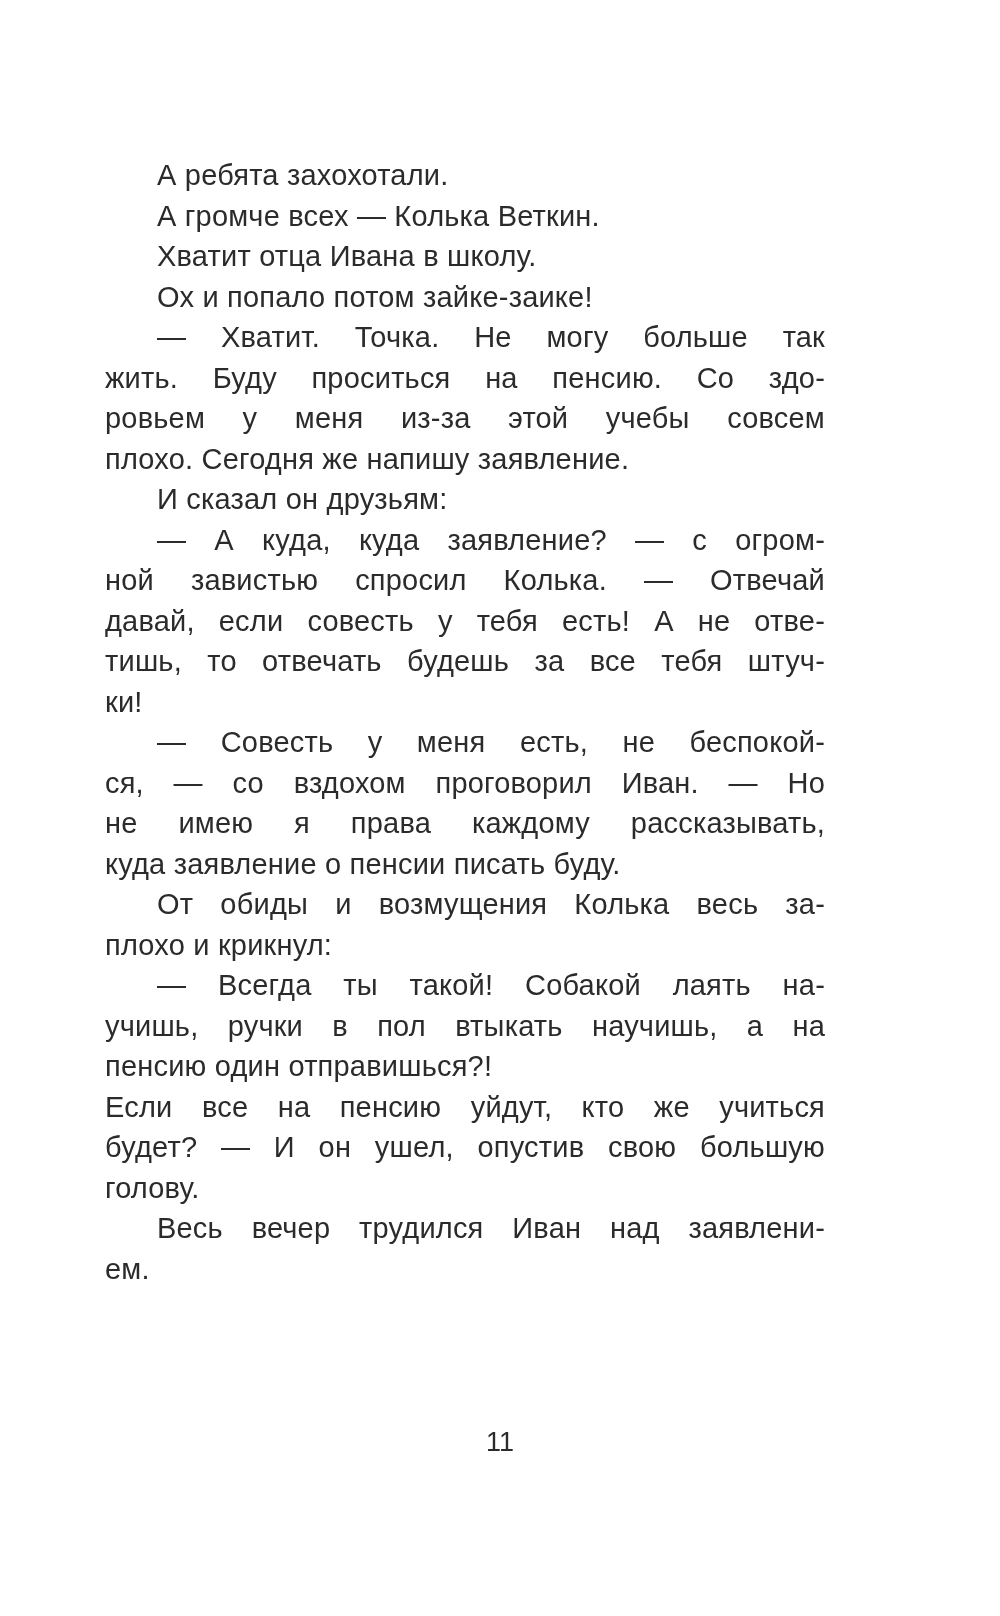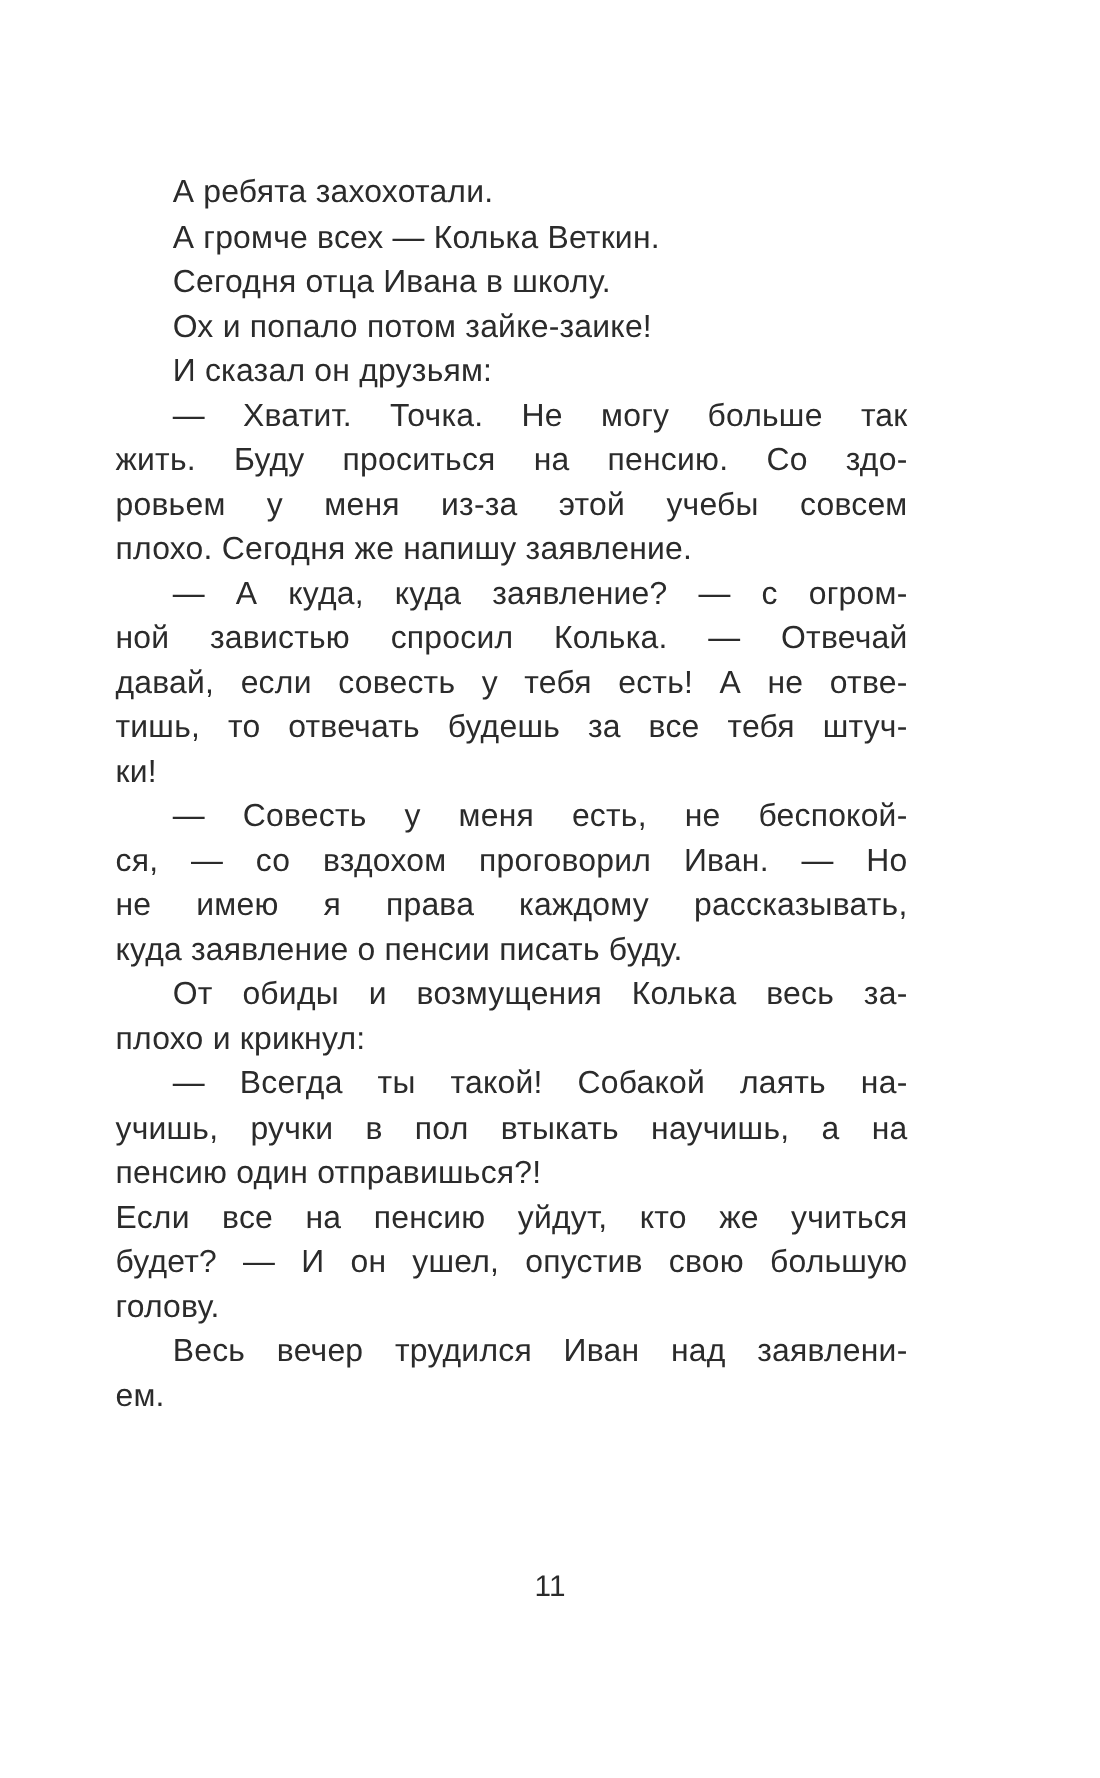--- a/index.html
+++ b/index.html
@@ -63,33 +63,33 @@
 
 <div class="page">
   <div class="text-block">
       <div class="paragraph">
         <span class="text-line first-line">А ребята захохотали.</span>
       </div>
       <div class="paragraph">
         <span class="text-line first-line">А громче всех — Колька Веткин.</span>
       </div>
       <div class="paragraph">
-        <span class="text-line first-line">Сегодня отца Ивана в школу.</span>
+        <span class="text-line first-line">Хватит отца Ивана в школу.</span>
       </div>
       <div class="paragraph">
         <span class="text-line first-line">Ох и попало потом зайке-заике!</span>
-      </div>
-      <div class="paragraph">
-        <span class="text-line first-line">И сказал он друзьям:</span>
       </div>
       <div class="paragraph">
         <span class="text-line first-line justified">— Хватит. Точка. Не могу больше так</span>
         <span class="text-line justified">жить. Буду проситься на пенсию. Со здо-</span>
         <span class="text-line justified">ровьем у меня из-за этой учебы совсем</span>
         <span class="text-line">плохо. Сегодня же напишу заявление.</span>
+      </div>
+      <div class="paragraph">
+        <span class="text-line first-line">И сказал он друзьям:</span>
       </div>
       <div class="paragraph">
         <span class="text-line first-line justified">— А куда, куда заявление? — с огром-</span>
         <span class="text-line justified">ной завистью спросил Колька. — Отвечай</span>
         <span class="text-line justified">давай, если совесть у тебя есть! А не отве-</span>
         <span class="text-line justified">тишь, то отвечать будешь за все тебя штуч-</span>
         <span class="text-line">ки!</span>
       </div>
       <div class="paragraph">
         <span class="text-line first-line justified">— Совесть у меня есть, не беспокой-</span>

